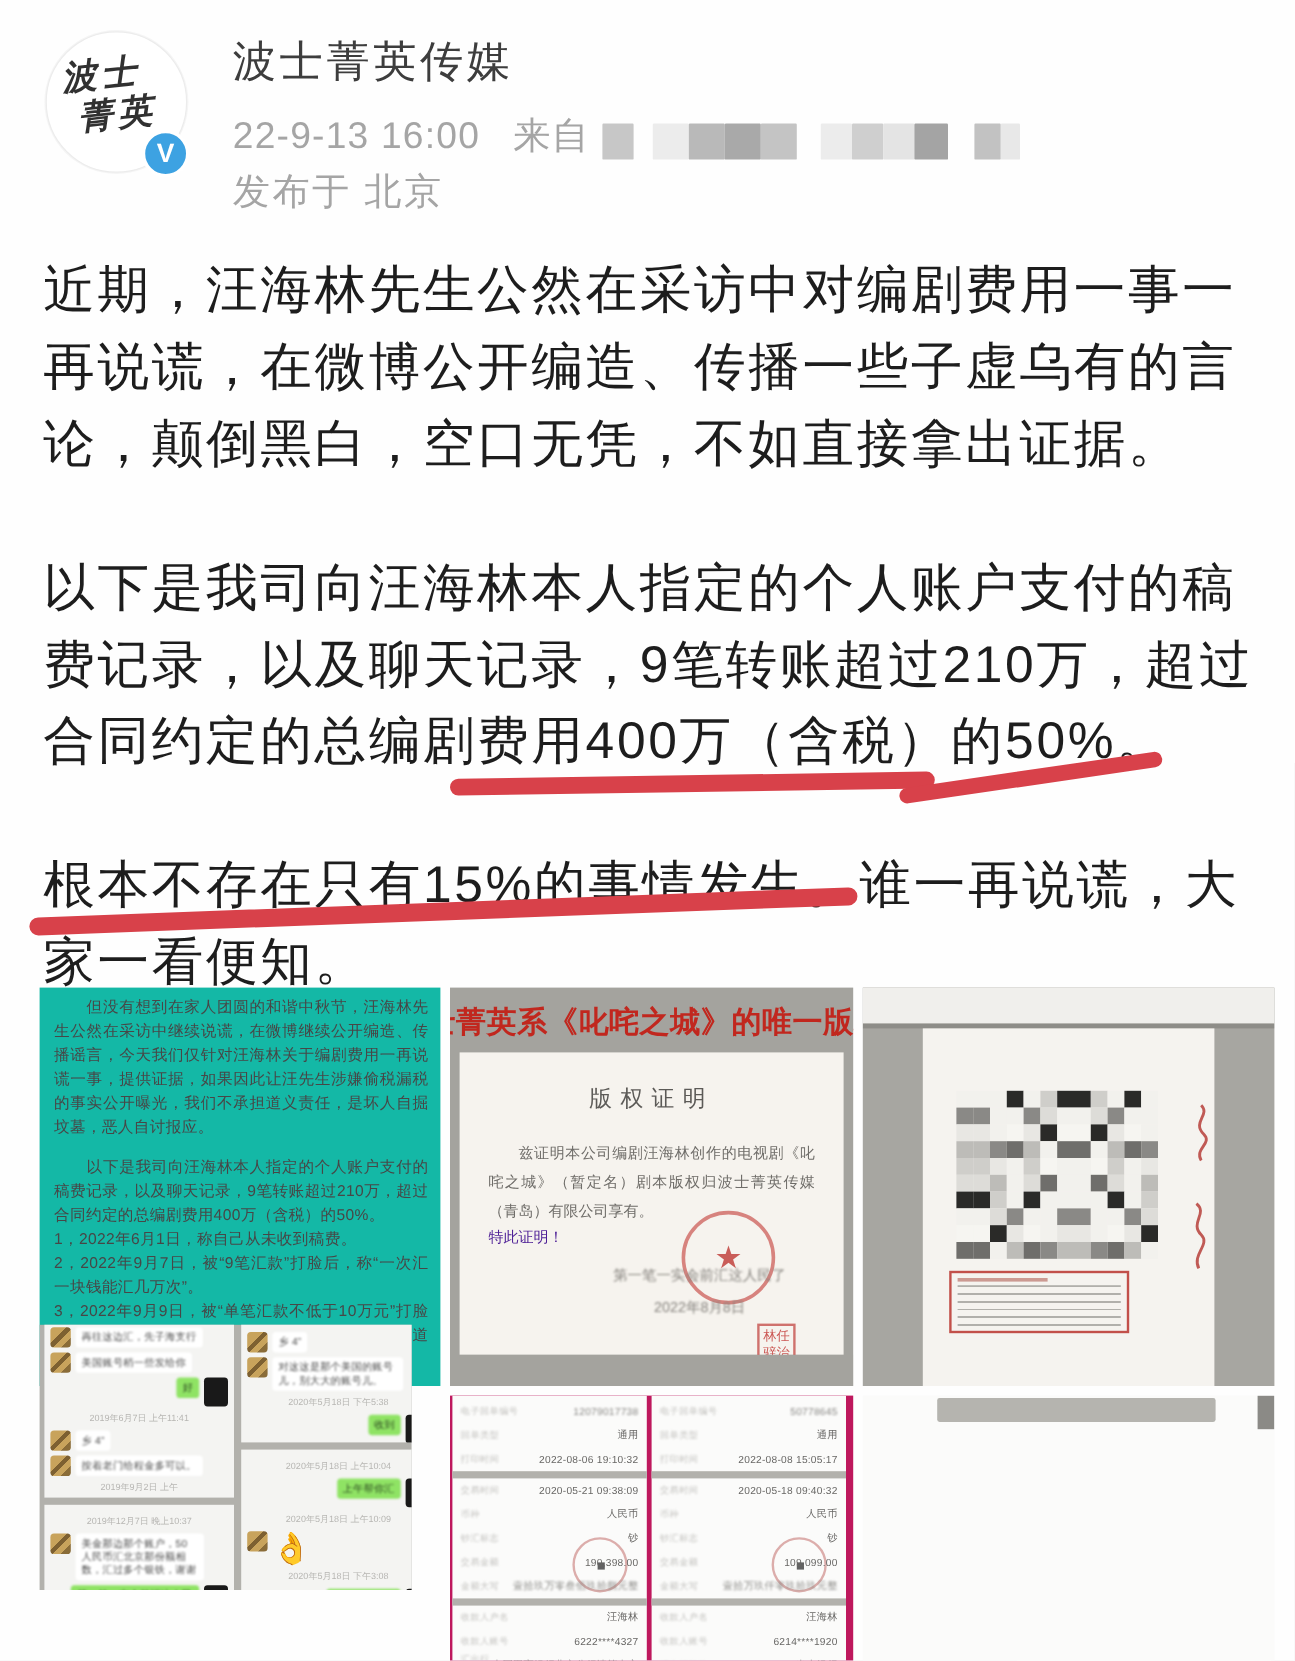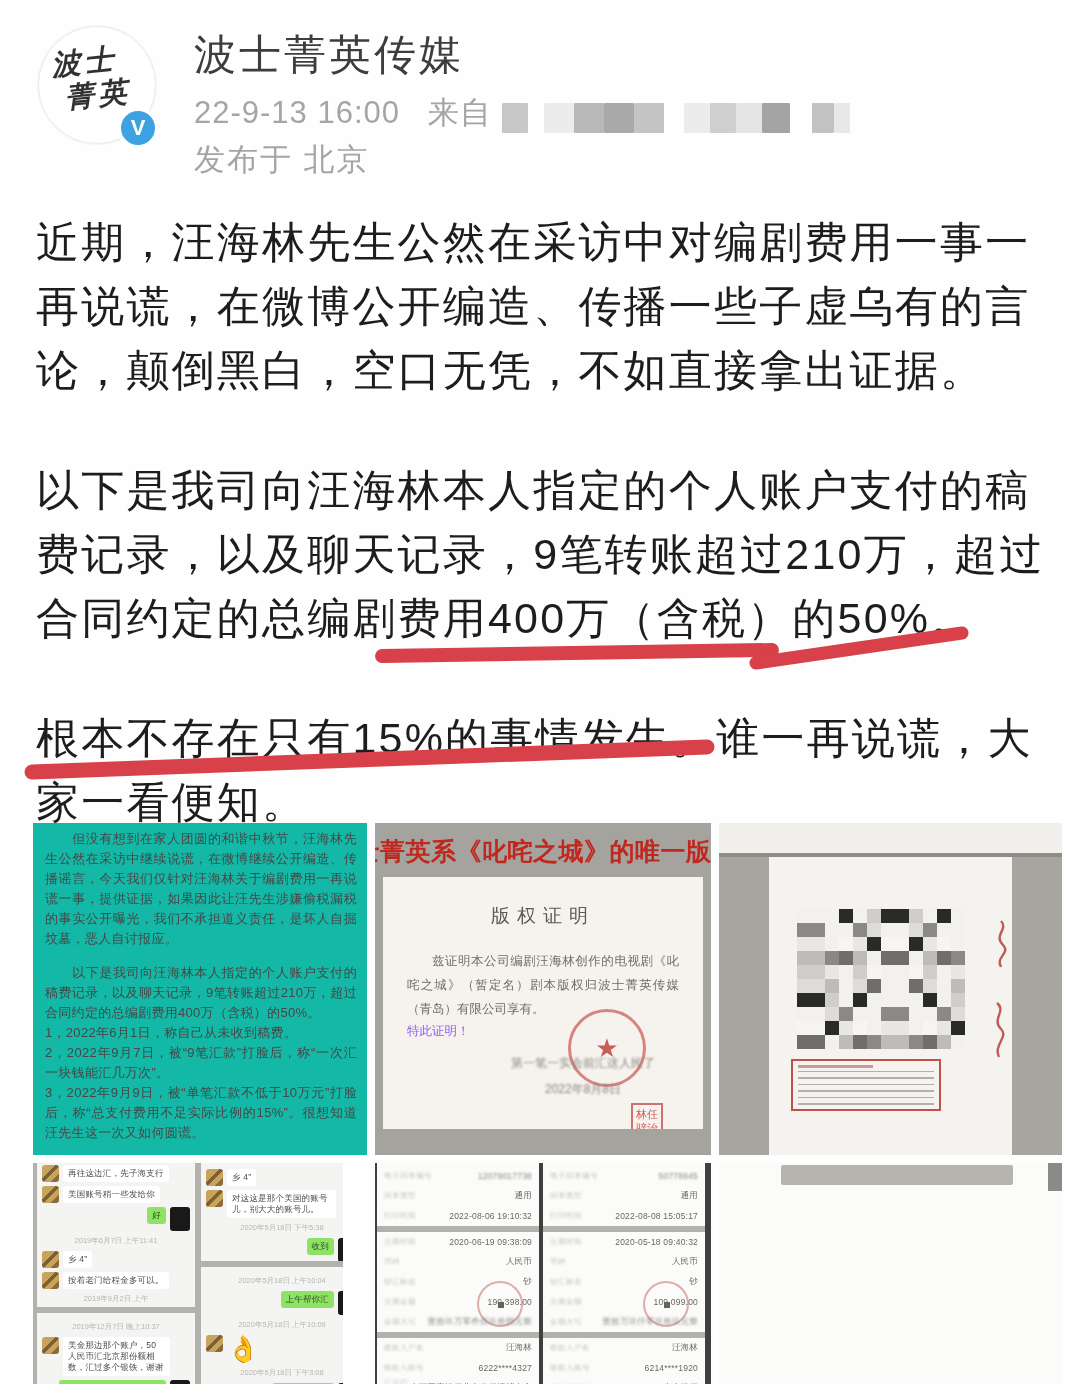--- a/index.html
+++ b/index.html
@@ -11,21 +11,21 @@
   
   .avatar{position:absolute;left:38px;top:26px;width:118px;height:118px;border-radius:50%;
     background:#fff;border:1px solid #ececec;box-shadow:0 0 0 1px #f5f5f5;}
   .avatar-script{position:absolute;left:14px;top:16px;width:96px;color:#151515;
     font-family:"DejaVu Serif","Liberation Serif",serif;font-style:italic;font-weight:bold;
     font-size:29px;line-height:34px;transform:rotate(-6deg);letter-spacing:4px;opacity:.88;}
   .avatar-script .l2{margin-left:10px;}
   .vbadge{position:absolute;left:118px;top:108px;width:40px;height:40px;border-radius:50%;
     background:#3da2e2;border:3px solid #fff;color:#fff;font-weight:bold;font-size:22px;
     display:flex;align-items:center;justify-content:center;}
-  .uname{position:absolute;left:194px;top:27px;font-size:42px;color:#3d3d3d;font-weight:500;letter-spacing:3px;}
+  .uname{position:absolute;left:194px;top:27px;font-size:36px;color:#3d3d3d;font-weight:500;letter-spacing:3px;}
   .meta1{position:absolute;left:194px;top:92px;font-size:31px;color:#a5a5a5;letter-spacing:1px;white-space:nowrap;}
   .meta2{position:absolute;left:194px;top:139px;font-size:31px;color:#a5a5a5;letter-spacing:2px;}
   .src-blocks{display:inline-block;vertical-align:middle;margin-left:10px;height:34px;}
   .src-blocks i{display:inline-block;height:30px;vertical-align:middle;border-radius:1px;}
   .follow-btn{position:absolute;left:880px;top:14px;width:162px;height:74px;border:3px solid #f2ae5a;
     border-radius:38px;color:#f0952d;font-size:37px;display:flex;align-items:center;justify-content:center;
     letter-spacing:2px;background:#fff;}
   
   .post-text{position:absolute;left:36px;top:210px;width:1012px;color:#1d1d1d;}
   .post-text p{margin:0 0 56px 0;font-size:43px;line-height:64px;letter-spacing:2.2px;font-weight:500;}
@@ -38,21 +38,21 @@
   .doc-a p{margin:0;text-align:justify;}
   .doc-a p.sp{margin-top:14px;}
   
   .tile-b{left:375px;top:823px;width:336px;height:332px;background:#a4a39e;}
   .cert-headline{position:absolute;left:-46px;top:12px;width:440px;white-space:nowrap;color:#c1271e;
     font-weight:bold;font-size:25px;letter-spacing:.5px;}
   .cert-page{position:absolute;left:8px;top:54px;width:320px;height:252px;background:#f6f3ee;}
   .cert-title{margin-top:26px;text-align:center;font-size:19px;color:#5c5a57;letter-spacing:7px;filter:blur(.4px);}
   .cert-body{margin:20px 24px 0 24px;font-size:12.5px;line-height:24px;color:#6f6d69;text-indent:2em;
     filter:blur(.5px);text-align:justify;}
-  .cert-body2{margin:2px 24px 0 24px;font-size:12.5px;color:#8b5cf6;filter:blur(.5px);}
+  .cert-body2{margin:2px 24px 0 24px;font-size:12.5px;color:#4c1d95;filter:blur(.5px);}
   .cert-stamp{position:absolute;left:185px;top:132px;width:78px;height:78px;border-radius:50%;
     border:3px solid rgba(198,70,66,.65);display:flex;align-items:center;justify-content:center;filter:blur(.6px);}
   .cert-stamp .star{color:rgba(190,55,50,.8);font-size:26px;}
   .cert-company{position:absolute;left:90px;top:178px;width:220px;text-align:center;font-size:12px;
     color:#86837e;filter:blur(.8px);}
   .cert-date{position:absolute;left:120px;top:204px;width:160px;text-align:center;font-size:12px;
     color:#86837e;filter:blur(.9px);}
   .cert-seal{position:absolute;left:248px;top:226px;width:32px;height:34px;border:2px solid rgba(198,80,76,.8);
     color:rgba(198,70,66,.9);font-size:11px;line-height:14px;text-align:center;filter:blur(.5px);padding-top:2px;}
   .tile-b .grayfoot{position:absolute;left:0;top:306px;width:336px;height:26px;background:#a4a39e;}
@@ -61,38 +61,38 @@
   .tile-c .whiteband{position:absolute;left:0;top:0;width:343px;height:30px;background:#f0efec;}
   .tile-c .bandline{position:absolute;left:0;top:30px;width:343px;height:4px;background:#8e8d88;}
   .c-page{position:absolute;left:50px;top:34px;width:243px;height:298px;background:#f5f3ef;}
   .mosaic{position:absolute;left:28px;top:52px;width:168px;height:140px;font-size:0;line-height:0;}
   .mosaic i{display:inline-block;width:14px;height:14px;}
   .c-redrect{position:absolute;left:22px;top:202px;width:150px;height:52px;border:2px solid #c2504a;padding:4px 5px;}
   .c-redrect .tl{height:3px;margin-bottom:3px;background:rgba(170,80,70,.55);width:55%;}
   .c-redrect .lines{height:34px;background:repeating-linear-gradient(#a09f9a 0 1.5px,transparent 1.5px 6.5px);opacity:.8;}
   .c-scribble{position:absolute;left:218px;top:60px;}
   
-  .tile-d{left:33px;top:1163px;width:310px;height:221px;background:#b2b1ac;}
+  .tile-d{left:33px;top:1104px;width:310px;height:221px;background:#b2b1ac;}
   .chat-panel{position:absolute;background:#f4f4f2;overflow:hidden;padding:4px 5px;}
   .cp0{left:4px;top:-6px;width:158px;height:150px;}
   .cp1{left:4px;top:150px;width:158px;height:80px;}
   .cp2{left:168px;top:-2px;width:162px;height:100px;}
   .cp3{left:168px;top:104px;width:162px;height:120px;}
   .crow{display:flex;align-items:flex-start;margin:4px 0;}
   .crow.right{justify-content:flex-end;}
   .cav{flex:0 0 17px;width:17px;height:17px;border-radius:3px;margin-right:4px;
     background:linear-gradient(135deg,#c8a35c 0 40%,#7d6031 40% 55%,#c8a35c 55% 75%,#8a6c38 75%);}
   .bub{max-width:72%;font-size:8.5px;line-height:11px;color:#4c4c4c;background:#fff;border-radius:3px;
     padding:3px 5px;filter:blur(.7px);letter-spacing:.2px;}
   .bub.green{background:#8fe364;color:#2e4a22;}
   .thumb{flex:0 0 20px;width:20px;height:24px;background:#191919;border-radius:3px;margin-left:4px;}
   .ctime{text-align:center;font-size:7.5px;color:#b7b6b3;margin:5px 0;filter:blur(.5px);}
   .cemoji{font-size:26px;line-height:28px;filter:none;}
   
-  .tile-e{left:375px;top:1163px;width:336px;height:221px;background:#404040;}
+  .tile-e{left:375px;top:1163px;width:336px;height:221px;background:#be185d;}
   .receipt{position:absolute;top:0;width:162px;height:230px;background:#fbfbfa;padding:3px 7px 0 7px;}
   .r0{left:2px;} .r1{left:168px;}
   .rrow{display:flex;justify-content:space-between;align-items:center;height:20px;}
   .rlabel{font-size:7.5px;color:#c3c2bf;filter:blur(.9px);letter-spacing:.5px;}
   .rvalue{font-size:8.5px;color:#686765;letter-spacing:.2px;filter:blur(.35px);white-space:nowrap;}
   .rvalue.bv{filter:blur(1.1px);color:#8a8986;}
   .rgap{height:6px;margin:0 -7px;background:#b2b1ac;}
   .rstamp{position:absolute;right:16px;top:118px;width:46px;height:46px;border-radius:50%;
     border:2px solid rgba(195,110,105,.55);filter:blur(.6px);}
   .rstamp:after{content:"";position:absolute;left:19px;top:19px;width:6px;height:6px;background:rgba(60,60,60,.8);}
@@ -264,21 +264,21 @@
           <span class="rlabel">回单类型</span>
           <span class="rvalue">通用</span>
         </div>
         <div class="rrow">
           <span class="rlabel">打印时间</span>
           <span class="rvalue">2022-08-06 19:10:32</span>
         </div>
         <div class="rgap"></div>
         <div class="rrow">
           <span class="rlabel">交易时间</span>
-          <span class="rvalue">2020-06-19 09:38:09</span>
+          <span class="rvalue">2020-05-21 09:38:09</span>
         </div>
         <div class="rrow">
           <span class="rlabel">币种</span>
           <span class="rvalue">人民币</span>
         </div>
         <div class="rrow">
           <span class="rlabel">钞汇标志</span>
           <span class="rvalue">钞</span>
         </div>
         <div class="rrow">

